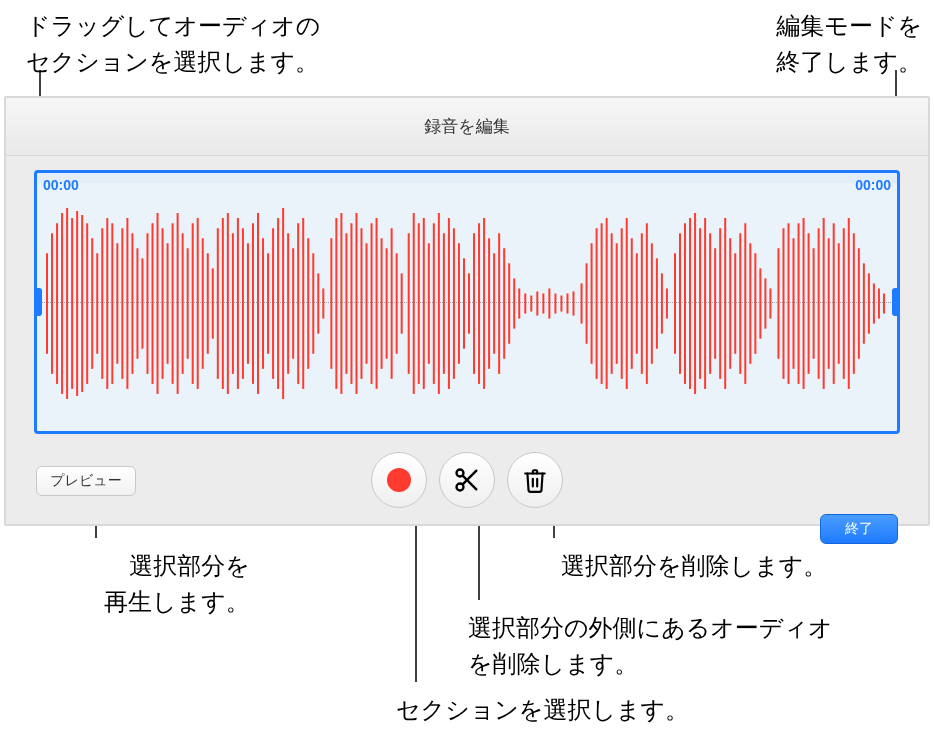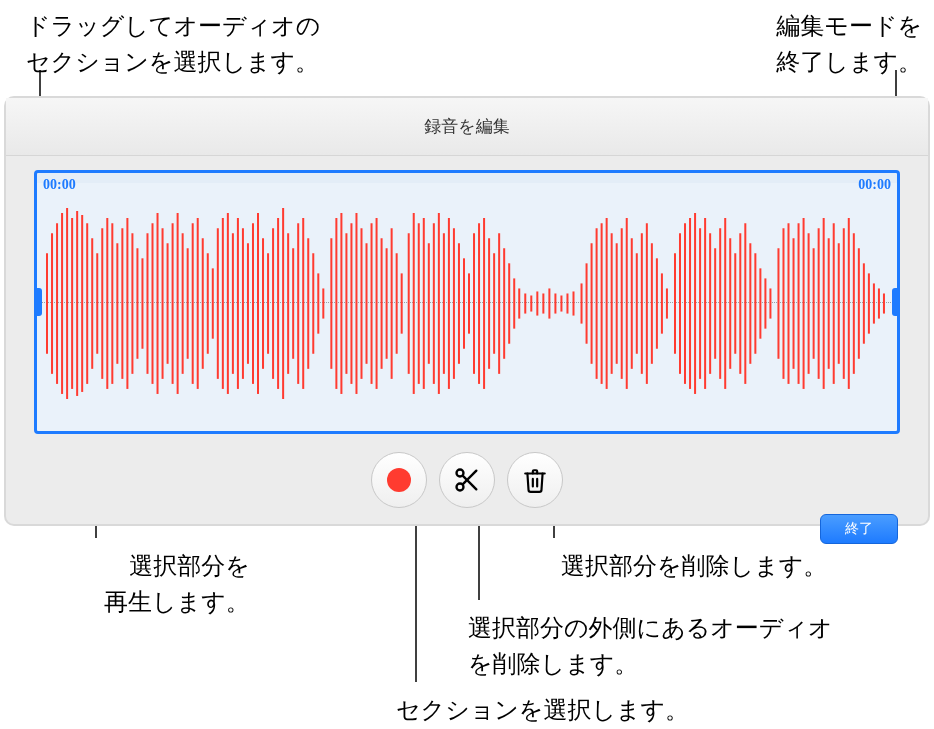--- a/index.html
+++ b/index.html
@@ -27,21 +27,21 @@
   }
 
   .editor-window {
     position: absolute;
     left: 4px;
     top: 96px;
     width: 926px;
     height: 430px;
     background: #ececec;
     border: 2px solid rgba(0,0,0,0.08);
-    border-radius: 10px;
+    border-radius: 2px;
   }
   .titlebar {
     height: 58px;
     background: linear-gradient(#f6f6f6,#e9e9e9);
     border-bottom: 1px solid #d6d6d6;
     text-align: center;
     line-height: 58px;
     font-size: 17px;
     color: #333;
     font-weight: 500;
@@ -54,21 +54,21 @@
     border: 3px solid #1e7bff;
     border-radius: 4px;
     overflow: hidden;
   }
   .time-label {
     position: absolute;
     top: 4px;
     font-size: 14px;
     font-weight: 600;
     color: #1e7bff;
-    font-family: Liberation Serif, serif;
+    font-family: Liberation Sans, sans-serif;
   }
   .time-left { left: 6px; }
   .time-right { right: 6px; }
   .baseline {
     position: absolute;
     left: -30px; right: -30px;
     top: 50%;
     height: 0;
     border-top: 1px dotted #9aa0a6;
   }
@@ -339,20 +339,21 @@
         <line x1="815" y1="70" x2="815" y2="150"></line>
         <line x1="820" y1="80" x2="820" y2="140"></line>
         <line x1="825" y1="90" x2="825" y2="130"></line>
         <line x1="830" y1="95" x2="830" y2="125"></line>
         <line x1="835" y1="100" x2="835" y2="120"></line>
       </g>
     </svg>
   </div>
 
   <div class="toolbar">
+    <button class="preview-btn">プレビュー</button>
 
     <div class="center-controls">
       <button class="circ-btn">
         <svg width="26" height="26">
             <circle cx="13" cy="13" r="12" fill="#ff3b30"></circle>
           </svg>
       </button>
       <button class="circ-btn">
         <svg width="28" height="28" viewBox="0 0 24 24">
           <g fill="none" stroke="#000" stroke-width="2" stroke-linecap="round">

